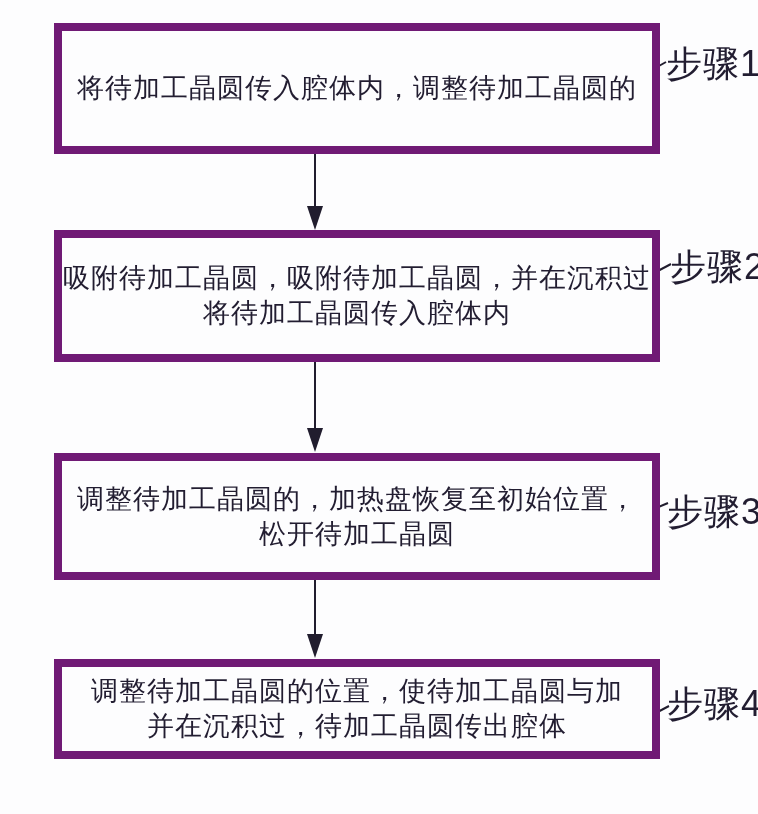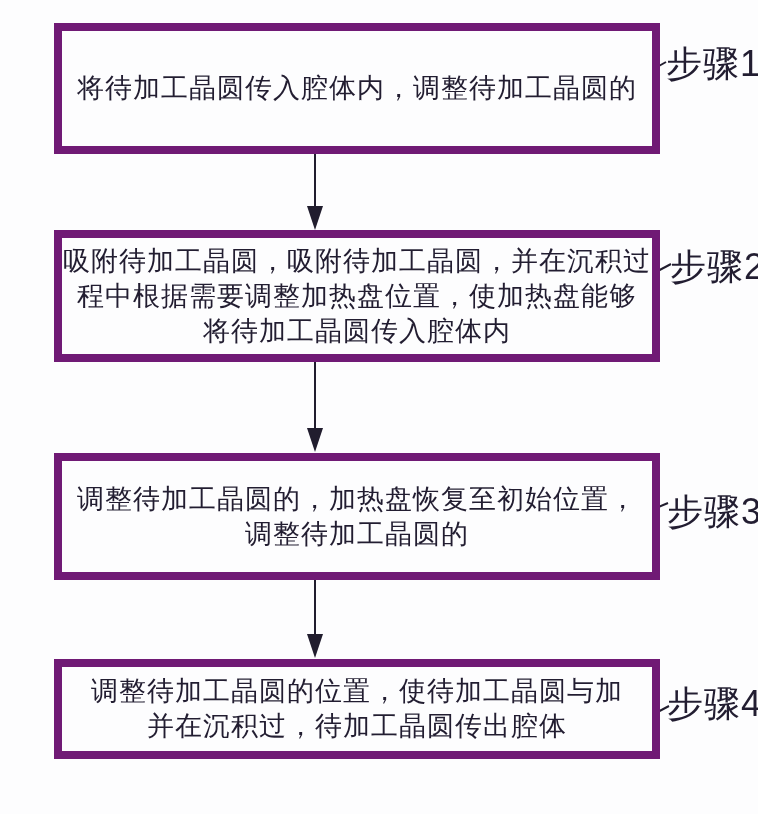--- a/index.html
+++ b/index.html
@@ -90,29 +90,28 @@
 
   <div class="flow-box box-1">
     <div class="box-text">
       <div>将待加工晶圆传入腔体内，调整待加工晶圆的</div>
     </div>
   </div>
 
   <div class="flow-box box-2">
     <div class="box-text">
       <div>吸附待加工晶圆，吸附待加工晶圆，并在沉积过</div>
-      <div>程中根据需要调整加热盘位置，使加热盘能够</div>
       <div>将待加工晶圆传入腔体内</div>
     </div>
   </div>
 
   <div class="flow-box box-3">
     <div class="box-text">
       <div>调整待加工晶圆的，加热盘恢复至初始位置，</div>
-      <div>调整待加工晶圆的</div>
+      <div>松开待加工晶圆</div>
     </div>
   </div>
 
   <div class="flow-box box-4">
     <div class="box-text">
       <div>调整待加工晶圆的位置，使待加工晶圆与加</div>
       <div>并在沉积过，待加工晶圆传出腔体</div>
     </div>
   </div>
 

